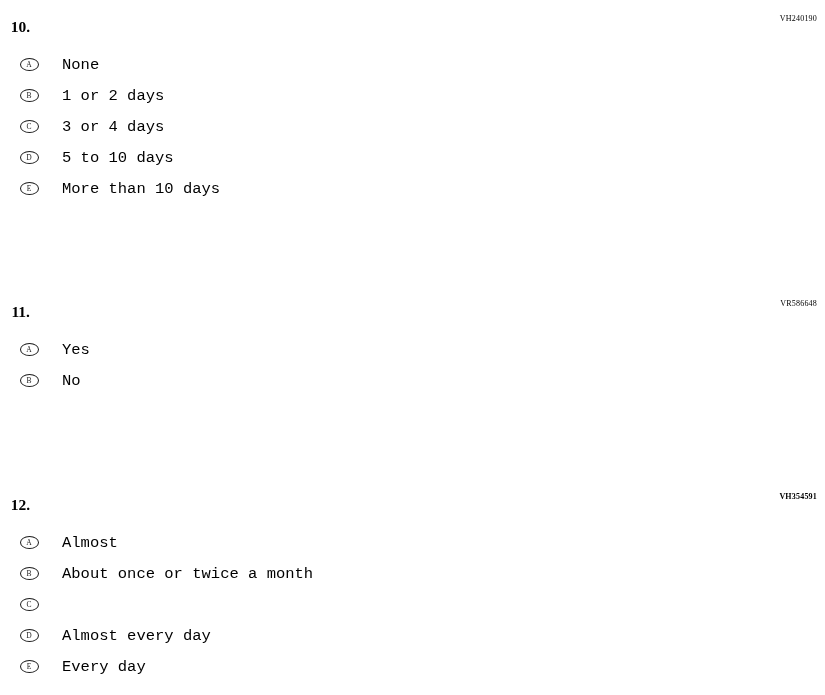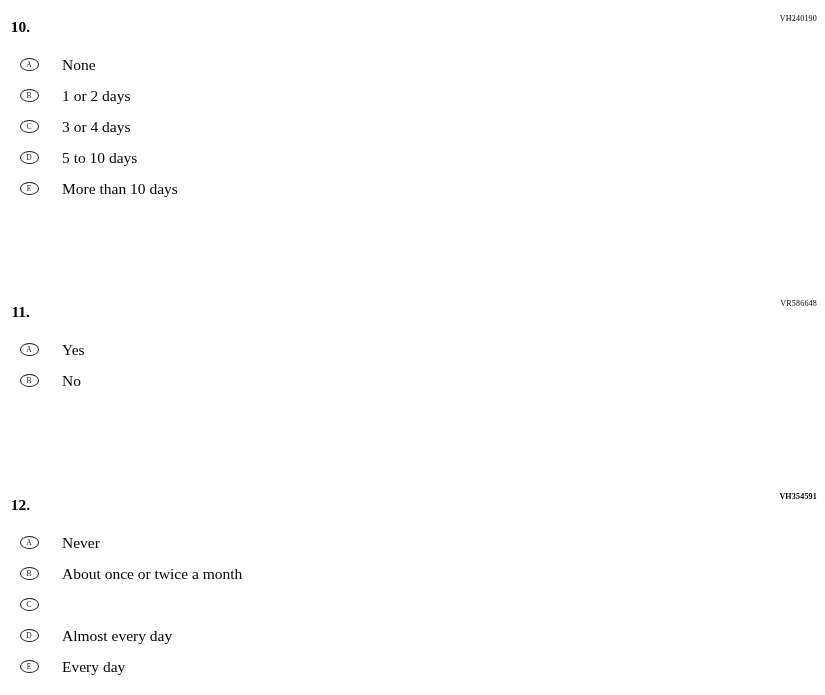--- a/index.html
+++ b/index.html
@@ -83,20 +83,21 @@
     left: 50%;
     transform: translate(-50%, -50%);
     font-family: "Liberation Serif", serif;
     font-size: 7.5px;
     line-height: 1;
     color: #1a1a1a;
   }
   .option-label {
     padding-left: 22px;
     font-size: 15.5px;
+    font-family: Liberation Mono, monospace;
   }
   
   #block-10 { position: absolute; top: 18px; left: 0; width: 825px; }
   #block-11 { position: absolute; top: 303px; left: 0; width: 825px; }
   #block-12 { position: absolute; top: 496px; left: 0; width: 825px; }
   #block-10 .q-code { top: -4px; }
   #block-11 .q-code { top: -4px; }
   #block-12 .q-code { top: -4px; font-weight: bold; }
   .opts-offset { margin-top: 13px; }
 </style>
@@ -184,21 +185,21 @@
     <div class="q-head">
       <span class="q-num">12.</span>
     </div>
     <ul class="options opts-offset">
       <li class="option">
         <span class="bubble-wrap">
           <span class="bubble">
             <span class="letter">A</span>
           </span>
         </span>
-        <span class="option-label">Never</span>
+        <span class="option-label">Almost</span>
       </li>
       <li class="option">
         <span class="bubble-wrap">
           <span class="bubble">
             <span class="letter">B</span>
           </span>
         </span>
         <span class="option-label">About once or twice a month</span>
       </li>
       <li class="option">

